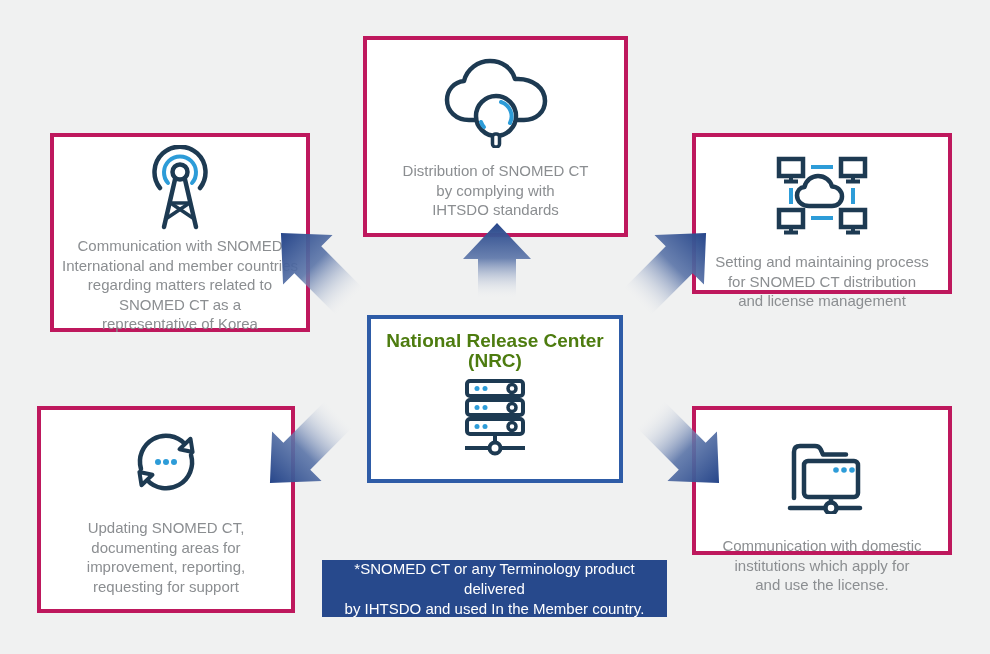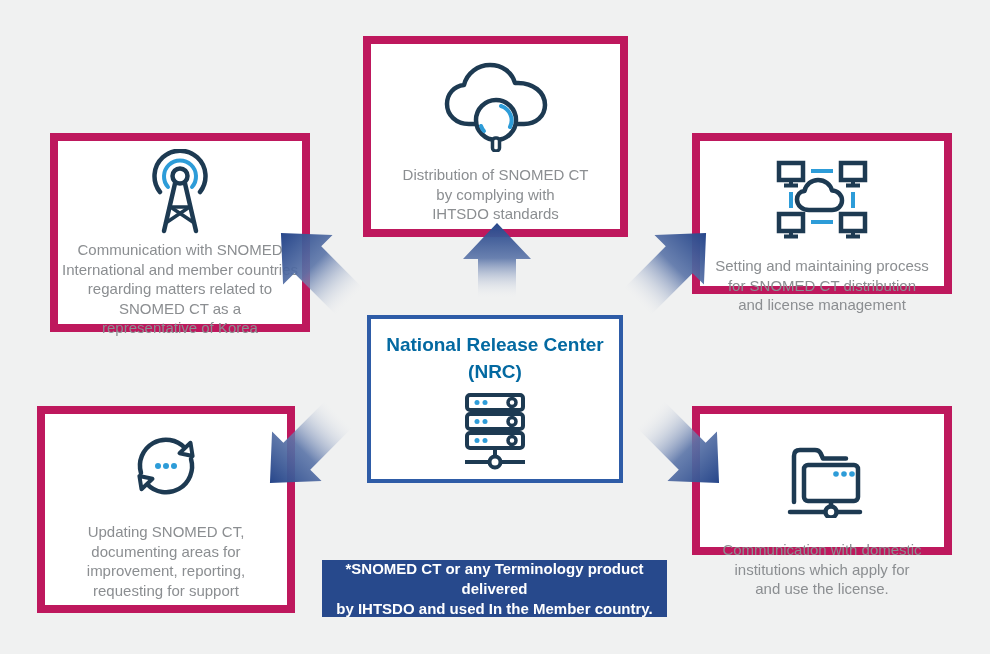--- a/index.html
+++ b/index.html
@@ -1,40 +1,40 @@
 <!DOCTYPE html>
 <html><head>
 <meta charset="utf-8">
 <style>
   html,body{margin:0;padding:0;background:#f0f1f1;font-family:"Liberation Sans",sans-serif;}
   .stage{position:relative;width:990px;height:654px;background:#f0f1f1;overflow:hidden;}
-  .box{position:absolute;background:#ffffff;border:8px solid #be185d;box-sizing:border-box;
+  .box{position:absolute;background:#ffffff;border:4px solid #be185d;box-sizing:border-box;
        display:flex;flex-direction:column;align-items:center;text-align:center;}
   .box .desc{white-space:pre-line;color:#8b8e91;font-size:15px;line-height:19.5px;}
   .icon-wrap{display:flex;align-items:center;justify-content:center;}
   svg.icn{display:block;}
   .icn *{vector-effect:none;}
 
   .box-top{left:363px;top:36px;width:265px;height:201px;padding-top:16px;}
   .box-top .icon-wrap{height:92px;margin-bottom:13px;}
   .box-left{left:37px;top:133px;width:260px;height:199px;padding-top:8px;margin-left:13px;}
   .box-left .icon-wrap{height:89px;margin-bottom:2px;}
   .box-right{left:692px;top:133px;width:260px;height:161px;padding-top:18px;justify-content:space-between;}
   .box-right .icon-wrap{height:86px;margin-bottom:13px;}
   .box-bl{left:37px;top:406px;width:258px;height:207px;padding-top:15px;}
   .box-bl .icon-wrap{height:73px;margin-bottom:20px;}
   .box-br{left:692px;top:406px;width:260px;height:149px;padding-top:26px;}
   .box-br .icon-wrap{height:80px;margin-bottom:22px;}
 
   .box-center{left:367px;top:315px;width:256px;height:168px;border:4px solid #2e5ca7;padding-top:12px;}
-  .center-title{white-space:pre-line;color:#0369a1;font-weight:bold;font-size:19px;line-height:27px;margin-bottom:8px;}
+  .center-title{white-space:pre-line;color:#4d7c0f;font-weight:bold;font-size:19px;line-height:20px;margin-bottom:8px;}
 
   .banner{position:absolute;left:322px;top:560px;width:345px;height:57px;background:#27498c;
           display:flex;align-items:center;justify-content:center;text-align:center;box-sizing:border-box;}
-  .banner .btext{white-space:pre-line;color:#ffffff;font-weight:bold;font-size:15px;line-height:20px;}
+  .banner .btext{white-space:pre-line;color:#ffffff;font-weight:normal;font-size:15px;line-height:20px;}
 
   .arrow{position:absolute;pointer-events:none;}
 </style>
 </head>
 <body>
 
 <div class="stage">
 
   <svg width="0" height="0" style="position:absolute">
     <defs>

